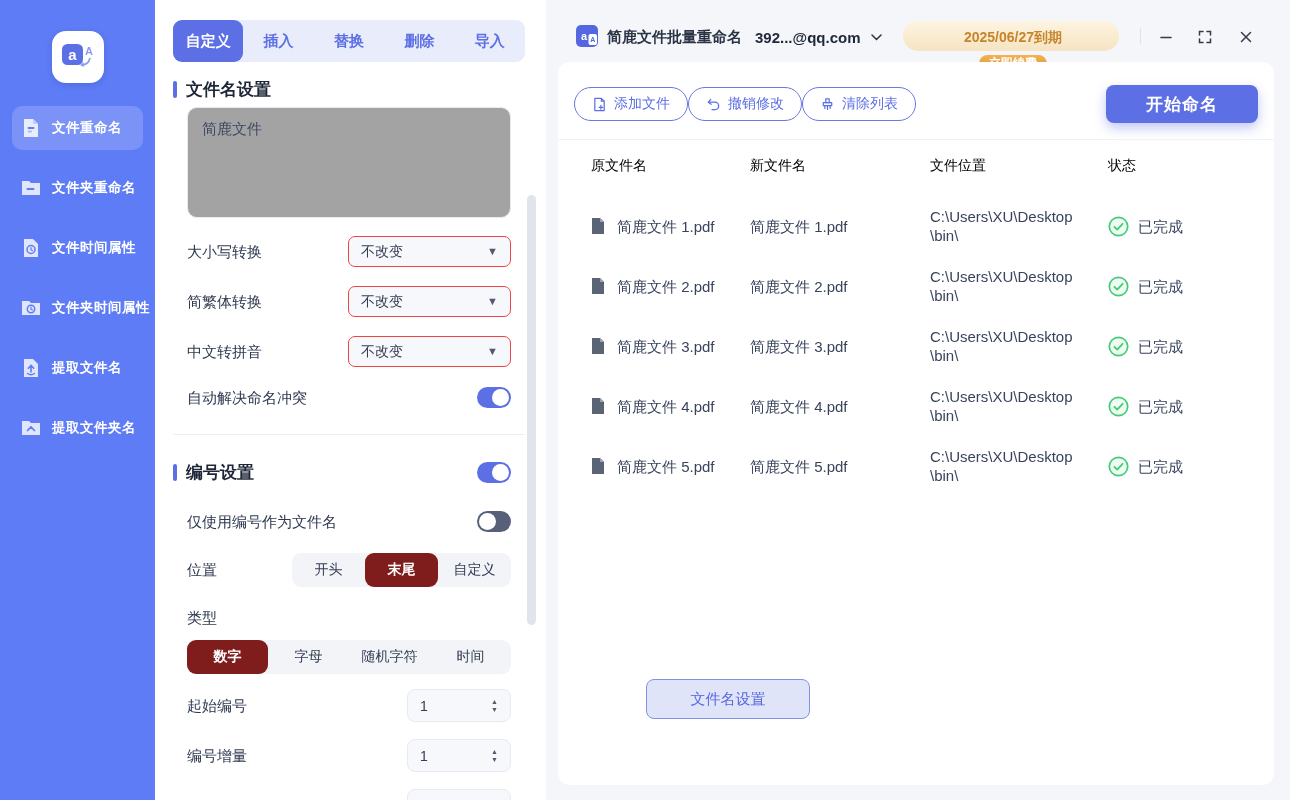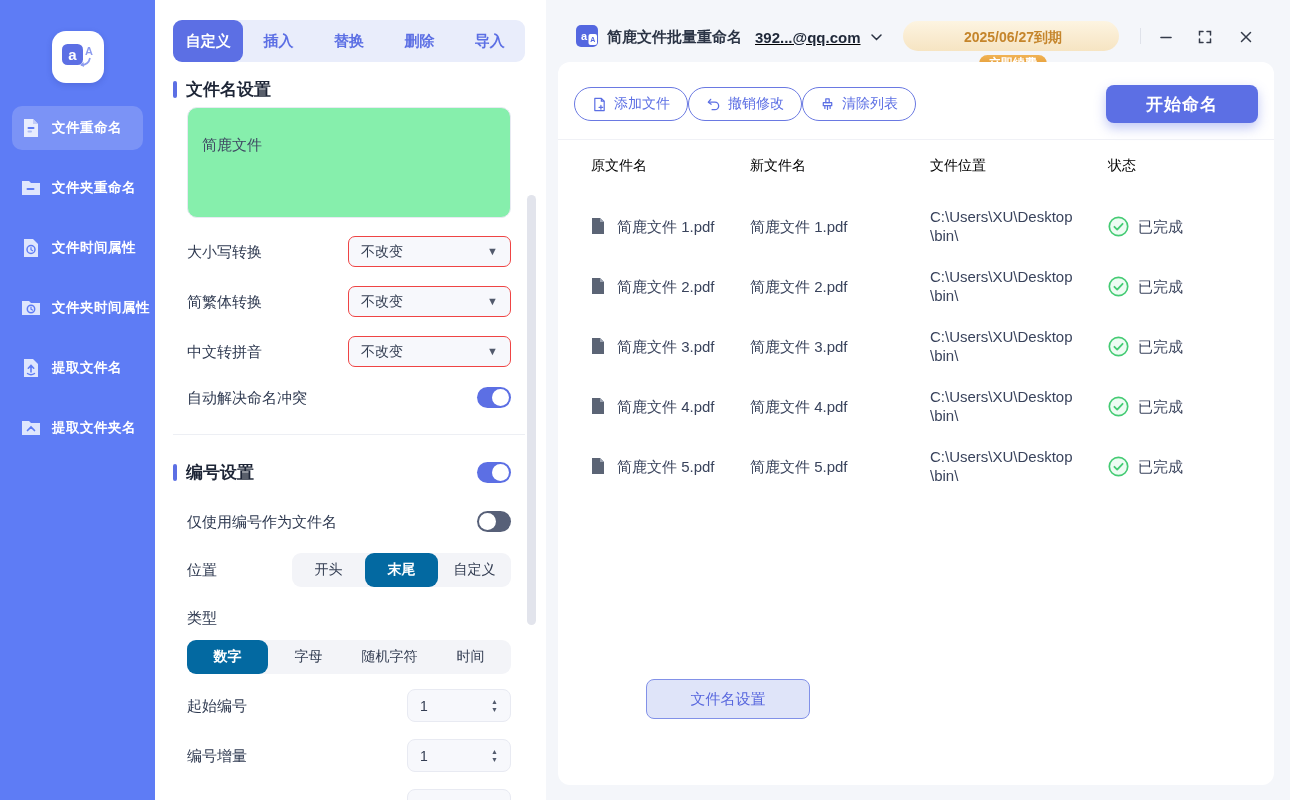--- a/index.html
+++ b/index.html
@@ -17,49 +17,49 @@
   .nav-icon { width:22px; height:22px; flex:0 0 22px; }
 
   
   .settings { position:absolute; left:155px; top:0; width:391px; height:800px; background:#fff; }
   .tabs { position:absolute; left:18px; top:20px; width:352px; height:42px; background:#e9edfb; border-radius:9px; display:flex; }
   .tab { flex:1; display:flex; align-items:center; justify-content:center; font-size:15px; color:#5c6fe4; font-weight:600; border-radius:9px; }
   .tab.active { background:#5c6fe4; color:#fff; font-weight:700; }
   .sec-head { position:absolute; left:18px; display:flex; align-items:center; gap:9px; }
   .sec-bar { width:4px; height:17px; background:#5c6fe4; border-radius:2px; }
   .sec-title { font-size:17px; font-weight:700; color:#1d2536; }
-  .name-area { position:absolute; left:32px; top:107px; width:324px; height:111px; background:#86efac;
-               border:1px solid #e8eaf2; border-radius:10px; padding:27px 14px; font-size:15px; color:#3f4a63;
+  .name-area { position:absolute; left:32px; top:107px; width:324px; height:111px; background:#a3a3a3;
+               border:1px solid #e8eaf2; border-radius:10px; padding:11px 14px; font-size:15px; color:#3f4a63;
                resize:none; outline:none; font-family:inherit; line-height:20px; }
   .form-row { position:absolute; left:0; width:391px; }
   .form-label { position:absolute; left:32px; top:50%; transform:translateY(-50%); font-size:15px; color:#2e3950; white-space:nowrap; }
   .dropdown { position:absolute; left:193px; top:0; width:163px; height:31px; background:#f7f8fc; border:1px solid #ef4444;
               border-radius:7px; display:flex; align-items:center; padding:0 12px; }
   .dropdown .dd-value { font-size:14px; color:#333d52; }
   .dropdown .dd-arrow { margin-left:auto; font-size:11px; color:#525a6c; line-height:1; }
   .toggle { position:absolute; left:322px; width:34px; height:21px; border-radius:11px; }
   .toggle .knob { position:absolute; top:2px; width:17px; height:17px; border-radius:50%; background:#fff; }
   .toggle.on { background:#5c6fe4; } .toggle.on .knob { right:2px; }
   .toggle.off { background:#576078; } .toggle.off .knob { left:2px; }
   .hr { position:absolute; left:18px; width:352px; height:1px; background:#edeff4; }
   .seg { position:absolute; background:#f3f4f8; border-radius:9px; display:flex; height:34px; }
   .seg .opt { flex:1; display:flex; align-items:center; justify-content:center; font-size:14px; color:#333d52; border-radius:9px; white-space:nowrap; }
-  .seg .opt.sel { background:#0369a1; color:#fff; font-weight:600; }
+  .seg .opt.sel { background:#7f1d1d; color:#fff; font-weight:600; }
   .spinner { position:absolute; left:252px; top:0; width:104px; height:33px; background:#f7f8fc; border:1px solid #e8eaf2;
              border-radius:8px; display:flex; align-items:center; padding:0 12px; }
   .spinner .sp-value { font-size:14px; color:#333d52; }
   .sp-arrows { margin-left:auto; display:flex; flex-direction:column; align-items:center; gap:1px; }
   .sp-arrows span { font-size:7px; color:#525a6c; line-height:7px; }
   .mid-scrollbar { position:absolute; left:372px; top:195px; width:9px; height:430px; background:#e2e4ec; border-radius:5px; }
 
   
   .main { position:absolute; left:546px; top:0; width:744px; height:800px; background:#f4f6fa; }
   .tb-appicon { position:absolute; left:30px; top:25px; }
   .tb-title { position:absolute; left:61px; top:28px; font-size:15px; font-weight:700; color:#2b3445; }
-  .account { position:absolute; left:209px; top:24px; height:26px; display:flex; align-items:center; gap:10px;text-decoration:underline; }
+  .account { position:absolute; left:209px; top:24px; height:26px; display:flex; align-items:center; gap:10px; }
   .account .acct-text { font-size:15px; font-weight:700; color:#1f2838; }
   .vip { position:absolute; left:357px; top:21px; height:30px; width:216px; border-radius:16px;
          background:linear-gradient(180deg,#fdf4e1,#f6e4c2); display:flex; align-items:center; padding:0 5px 0 9px; gap:8px;flex-direction:column; }
   .vip .vip-date { font-size:14px; font-weight:600; color:#c5852b; white-space:nowrap; }
   .renew-btn { height:22px; padding:0 10px; border-radius:12px; background:linear-gradient(180deg,#f1b355,#dd9026);
                color:#fff; font-size:12px; font-weight:700; display:flex; align-items:center; white-space:nowrap; }
   .tb-sep { position:absolute; left:594px; top:28px; width:1px; height:16px; background:#dfe2ea; }
   .winbtn { position:absolute; top:26px; width:22px; height:22px; display:flex; align-items:center; justify-content:center; }
 
   .card { position:absolute; left:12px; top:62px; width:716px; height:723px; background:#fff; border-radius:12px; }

